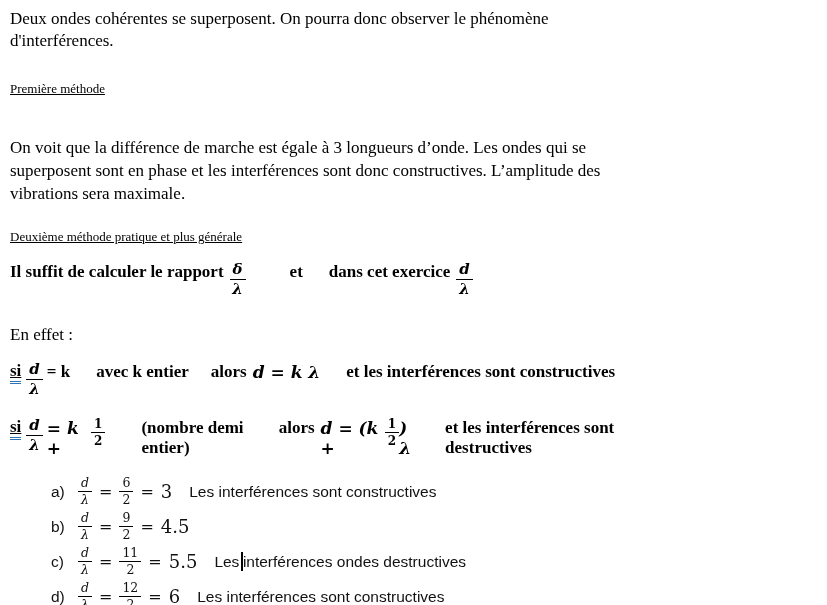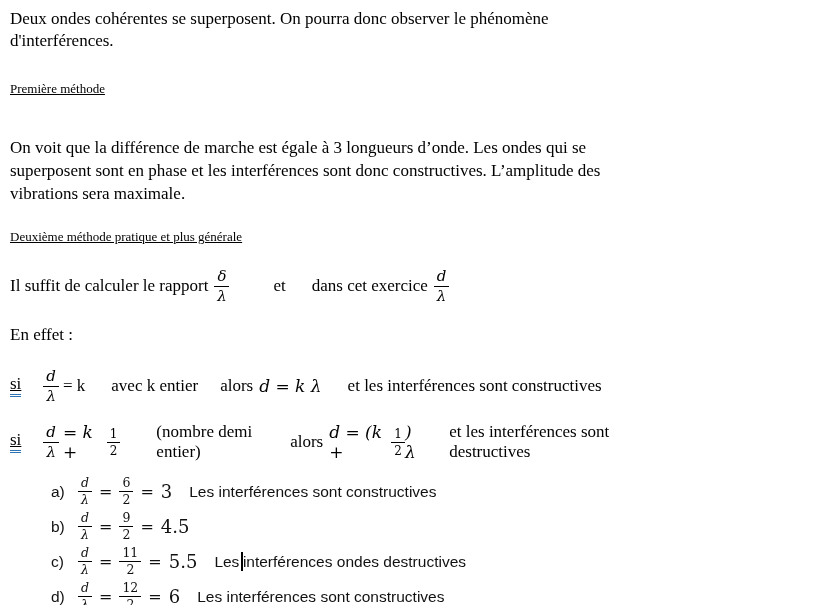--- a/index.html
+++ b/index.html
@@ -21,21 +21,21 @@
     margin-top: 26px;
     font-size: 13px;
     line-height: 22px;
     text-decoration: underline;
   }
   .item-a { margin-top: 22px; line-height: 22px; }
   .explanation { margin-top: 36px; line-height: 23px; }
   .heading-2 { margin-top: 21px; }
 
   
-  .math-line { display: flex; align-items: center; height: 48px; }
+  .math-line { display: flex; align-items: flex-start; height: 48px; font-weight: bold; }
   .rapport-line { margin-top: 14px; }
   .en-effet { margin-top: 14px; line-height: 22px; }
   .rule-line-1 { margin-top: 16px; }
   .rule-line-2 { margin-top: 8px; }
 
   .frac {
     display: inline-flex;
     flex-direction: column;
     align-items: center;
     line-height: 1;
@@ -48,21 +48,21 @@
   .frac.upright { font-style: normal; }
   .frac.small { font-size: 12px; }
 
   .math { font-family: "DejaVu Serif", "Liberation Serif", serif; font-style: italic; }
 
   .si-word {
     display: inline-block;
     text-decoration: underline;
     border-bottom: 3px double var(--grammar-underline, #2e74b5);
     line-height: 1.1;
-    margin-right: 22px;
+    margin-right: 5px;
   }
 
   .gap-18 { display: inline-block; width: 18px; flex: none; }
   .gap-22 { display: inline-block; width: 22px; flex: none; }
   .gap-26 { display: inline-block; width: 26px; flex: none; }
   .gap-36 { display: inline-block; width: 36px; flex: none; }
   .gap-44 { display: inline-block; width: 44px; flex: none; }
   .mx-4 { margin: 0 4px; }
   .ml-6 { margin-left: 6px; }
 

